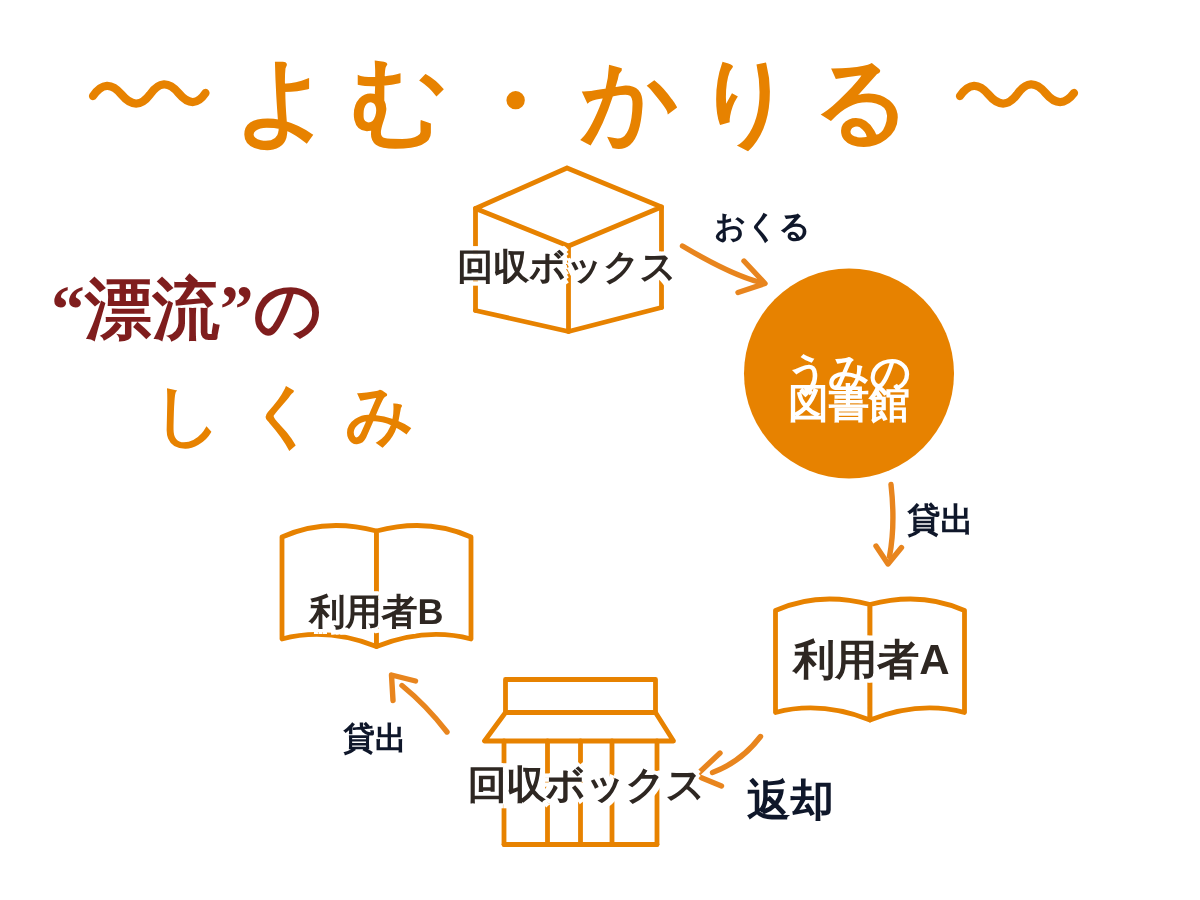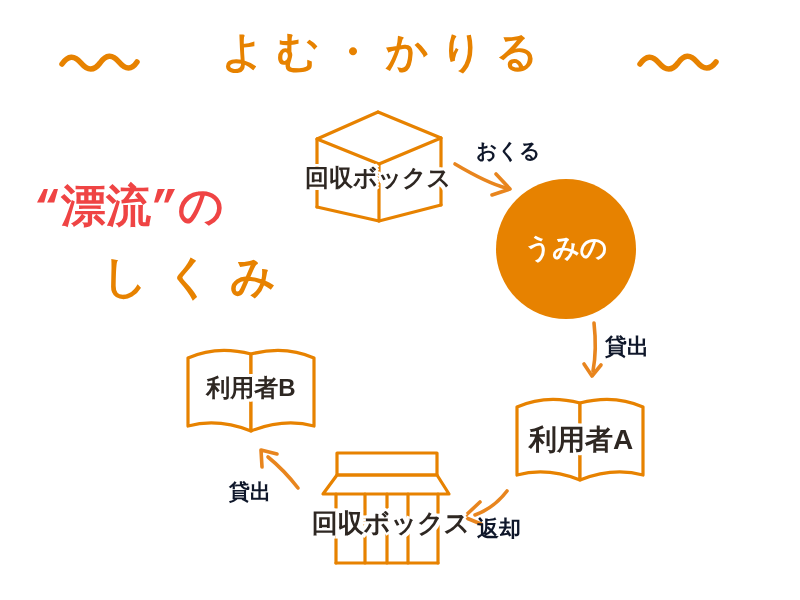--- a/index.html
+++ b/index.html
@@ -16,30 +16,30 @@
   #shapes {
     position: absolute; left: 0; top: 0;
     width: 800px; height: 600px;
   }
   .abs { position: absolute; }
 
   .title {
     left: 156px; top: 24px; width: 460px;
     text-align: center;
     font-family: "DejaVu Serif", serif;
-    font-size: 42px; font-weight: bold;
+    font-size: 64px; font-weight: bold;
     letter-spacing: 12px;
     color: #E78200;
     white-space: nowrap;
   }
   .subtitle1 {
     left: 34px; top: 176px;
-    font-family: Liberation Mono, monospace;
+    font-family: Liberation Serif, serif;
     font-size: 45px; font-weight: bold;
-    color: #ef4444;
+    color: #7f1d1d;
     white-space: nowrap;
   }
   .subtitle2 {
     left: 102px; top: 247px;
     font-family: Liberation Mono, monospace;
     font-size: 45px; font-weight: bold;
     letter-spacing: 18px;
     color: #E78200;
     white-space: nowrap;
   }
@@ -47,21 +47,21 @@
   .node-label {
     color: #2E2722;
     font-weight: bold;
     text-align: center;
     white-space: nowrap;
     text-shadow:
       -3px -3px 0 #fff, 3px -3px 0 #fff, -3px 3px 0 #fff, 3px 3px 0 #fff,
       -3px 0 0 #fff, 3px 0 0 #fff, 0 -3px 0 #fff, 0 3px 0 #fff;
   }
   .lbl-collection { left: 288px; top: 162px; width: 180px; font-size: 24px; }
-  .lbl-user-b     { left: 181px; top: 372px; width: 140px; font-size: 24px; }
+  .lbl-user-b     { left: 181px; top: 392px; width: 140px; font-size: 24px; }
   .lbl-user-a     { left: 511px; top: 421px; width: 140px; font-size: 28px; }
   .lbl-partner    { left: 301px; top: 506px; width: 180px; font-size: 26px; }
 
   .lib-label {
     left: 496px; width: 140px;
     color: #ffffff;
     font-weight: bold;
     font-size: 27px;
     text-align: center;
     white-space: nowrap;
@@ -69,21 +69,21 @@
   .lib-line1 { top: 218px; margin-top: 12px; }
   .lib-line2 { top: 251px; }
 
   .arrow-label {
     color: #0f172a;
     font-weight: bold;
     white-space: nowrap;
   }
   .lbl-send   { left: 476px; top: 137px; font-size: 21px; }
   .lbl-lend-a { left: 605px; top: 332px; font-size: 22px; }
-  .lbl-return { left: 477px; top: 514px; font-size: 22px; }
+  .lbl-return { left: 498px; top: 514px; font-size: 29px; }
   .lbl-lend-b { left: 229px; top: 478px; font-size: 21px; }
 </style>
 </head>
 <body>
 
 <div id="canvas">
 
   <svg id="shapes" viewBox="0 0 800 600" xmlns="http://www.w3.org/2000/svg">
 
     <path d="M62 64 q 9 -13 19 -1 q 10 12 19 0 q 9 -13 19 -1 q 10 12 18 0" fill="none" stroke="#E78200" stroke-width="5.5" stroke-linecap="round"></path>
@@ -134,20 +134,21 @@
       <path d="M262 467 L261 450 L277 454"></path>
     </g>
   </svg>
 
   <div class="abs title">よむ・かりる</div>
   <div class="abs subtitle1">“漂流”の</div>
   <div class="abs subtitle2">しくみ</div>
 
   <div class="abs node-label lbl-collection">回収ボックス</div>
   <div class="abs lib-label lib-line1">うみの</div>
+  <div class="abs lib-label lib-line2">図書館</div>
   <div class="abs node-label lbl-user-b">利用者B</div>
   <div class="abs node-label lbl-user-a">利用者A</div>
   <div class="abs node-label lbl-partner">回収ボックス</div>
 
   <div class="abs arrow-label lbl-send">おくる</div>
   <div class="abs arrow-label lbl-lend-a">貸出</div>
   <div class="abs arrow-label lbl-return">返却</div>
   <div class="abs arrow-label lbl-lend-b">貸出</div>
 
 </div>

